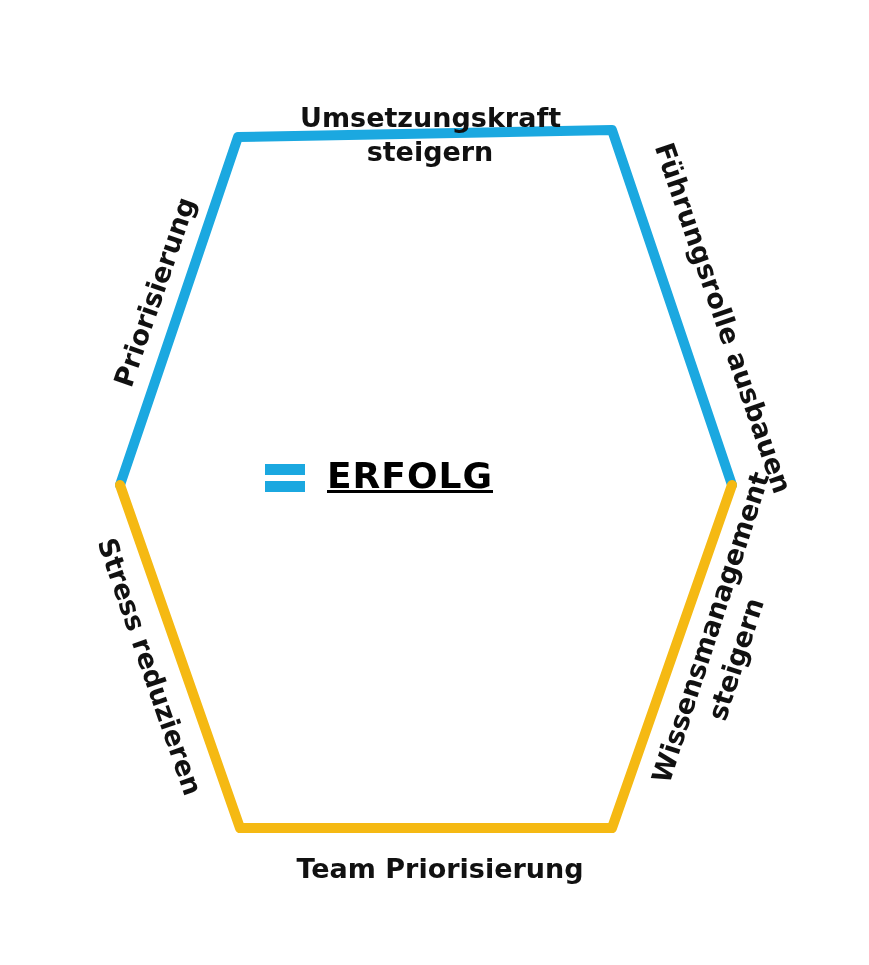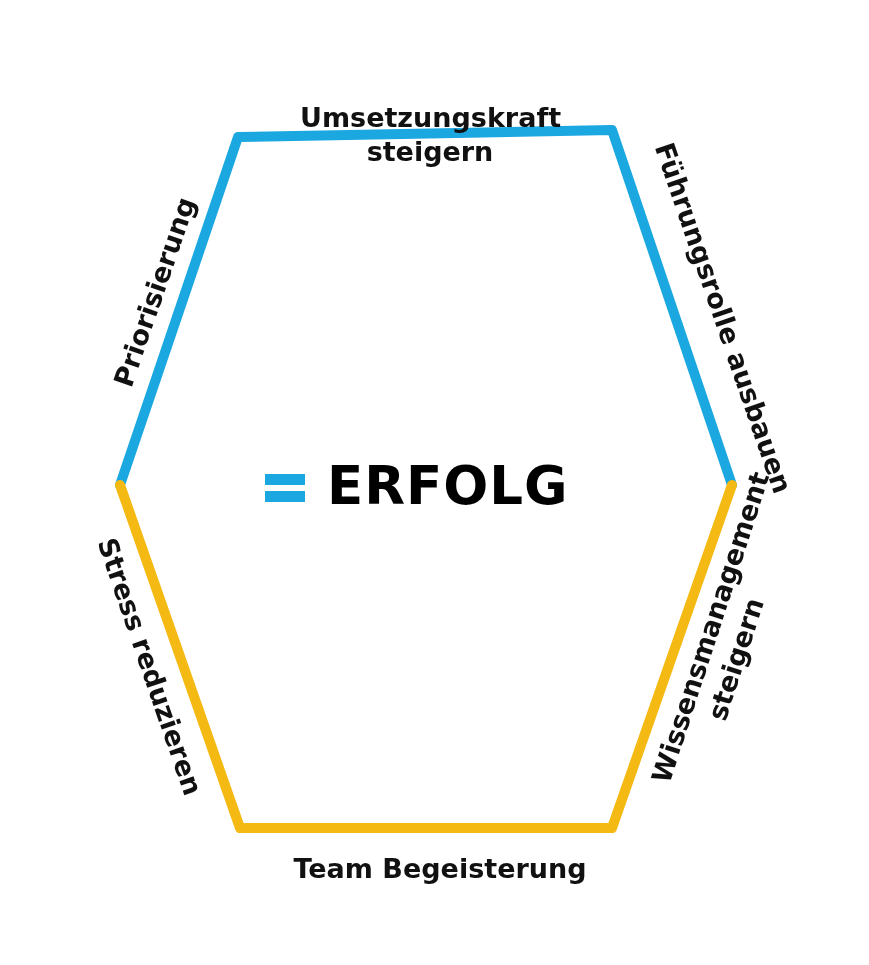--- a/index.html
+++ b/index.html
@@ -4,21 +4,21 @@
 <style>
   html, body { margin:0; padding:0; background:#ffffff; }
   body { width:869px; height:965px; position:relative; overflow:hidden;
          font-family:"DejaVu Sans", sans-serif; color:#000; }
   svg.hex { position:absolute; left:0; top:0; }
   .label { position:absolute; font-weight:bold; font-size:27px; line-height:34px;
            text-align:center; white-space:nowrap; color:#111; }
   .center { position:absolute; left:265px; top:455px; display:flex; align-items:center; }
   .eq { width:42px; height:34px; position:relative; margin-right:20px; }
   .eq span { position:absolute; left:0; width:40px; height:11px; }
-  .erfolg { font-size:53px; font-weight:bold; letter-spacing:1px; }
+  .erfolg { font-size:36px; font-weight:bold; letter-spacing:1px;text-decoration:underline; }
 </style>
 </head>
 <body>
 
 <svg class="hex" width="869" height="965">
   <g fill="none" stroke-width="10" stroke-linecap="round" stroke-linejoin="round">
     <polyline points="120,485 238,137 612,130 732,485" stroke="#1ba8e0"></polyline>
     <polyline points="120,485 240,828 612,828 732,485" stroke="#f5b913"></polyline>
   </g>
 </svg>
@@ -33,21 +33,21 @@
 <div class="label" style="left:555px; top:278px; width:320px; transform:rotate(71deg);">Führungsrolle ausbauen</div>
 
 <div class="label" style="left:18px; top:645px; width:260px; transform:rotate(71deg);">Stress reduzieren</div>
 
 <div class="label" style="left:580px; top:620px; width:280px; transform:rotate(-72deg);">
   <div>Wissensmanagement</div>
   <div>steigern</div>
 </div>
 
 <div class="label" style="left:280px; top:852px; width:320px;">
-  <div>Team Begeisterung</div>
+  <div>Team Priorisierung</div>
 </div>
 
 <div class="center">
   <div class="eq">
     <span style="top:5px; background:#1ba8e0;"></span>
     <span style="top:22px; background:#1ba8e0;"></span>
   </div>
   <div class="erfolg">ERFOLG</div>
 </div>
 

